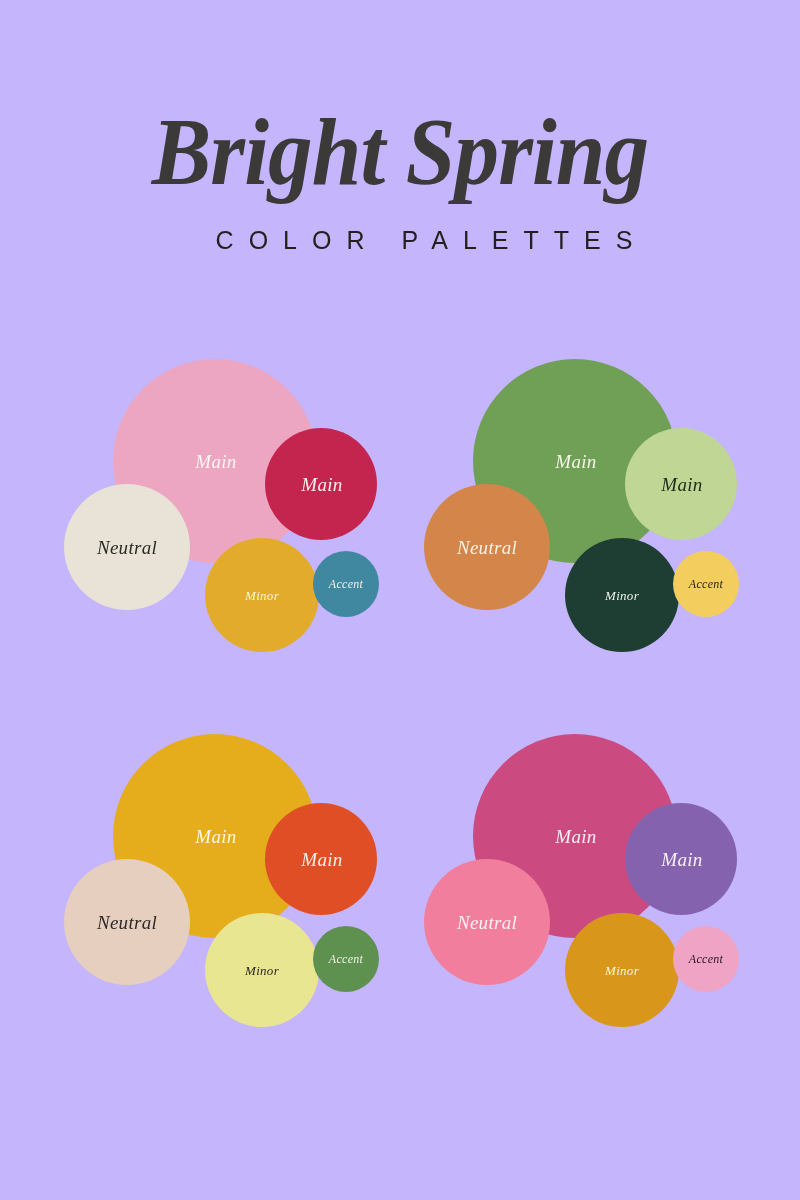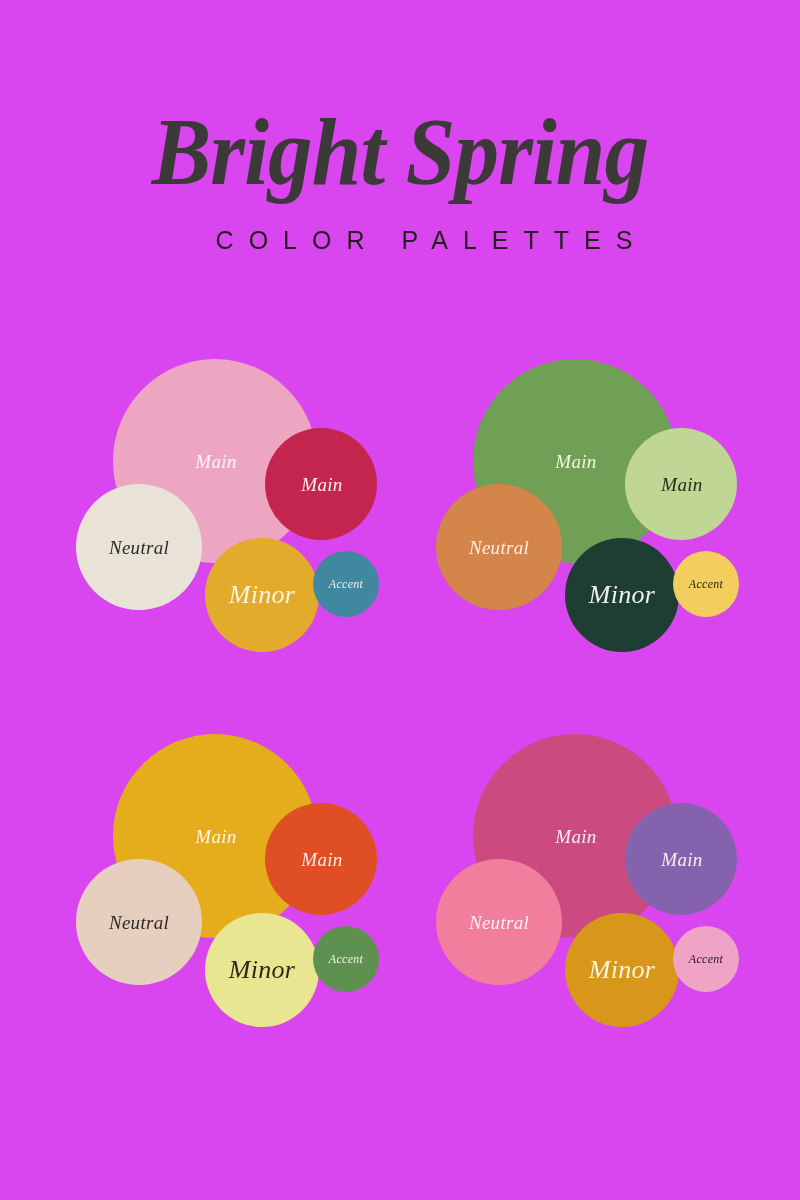--- a/index.html
+++ b/index.html
@@ -79,42 +79,42 @@
     font-weight: 400;
     line-height: 1;
     white-space: nowrap;
     letter-spacing: 0.3px;
     font-style: italic;
   }
 
   
   .b-main   { left: 53px;  top: 9px;   width: 204px; height: 204px; }
   .b-main2  { left: 205px; top: 78px;  width: 112px; height: 112px; }
-  .b-neutral{ left: 16px;   top: 134px; width: 126px; height: 126px; }
+  .b-neutral{ left: 4px;   top: 134px; width: 126px; height: 126px; }
   .b-minor  { left: 145px; top: 188px; width: 114px; height: 114px; }
   .b-accent { left: 253px; top: 201px; width: 66px;  height: 66px;  }
 
   
   .b-main   .lbl { font-size: 19px; transform: translate(1px, 0px); }
   .b-main2  .lbl { font-size: 19px; transform: translate(1px, 0px); }
   .b-neutral .lbl{ font-size: 19px; transform: translate(0px, 0px); }
-  .b-minor  .lbl { font-size: 26px; transform: translate(0px, 0px); }
+  .b-minor  .lbl { font-size: 13px; transform: translate(0px, 0px); }
   .b-accent .lbl { font-size: 12px; transform: translate(0px, 0px); }
 
   
   .b-main    { z-index: 1; }
   .b-main2   { z-index: 2; }
   .b-neutral { z-index: 3; }
   .b-minor   { z-index: 4; }
   .b-accent  { z-index: 5; }
 </style>
 </head>
 <body>
 
-<div id="poster" style="background-color: #d946ef;">
+<div id="poster" style="background-color: #c4b5fd;">
 
   <div class="header">
     <div class="title" style="color: rgb(60, 58, 56);">Bright Spring</div>
     <div class="subtitle" style="color: rgb(35, 31, 28);">COLOR PALETTES</div>
   </div>
 
   <div class="palette" style="left:60px; top:350px;">
     <div class="bubble b-main" style="background-color: rgb(237, 166, 193);">
       <span class="lbl" style="color: rgb(251, 246, 240);">Main</span>
     </div>

